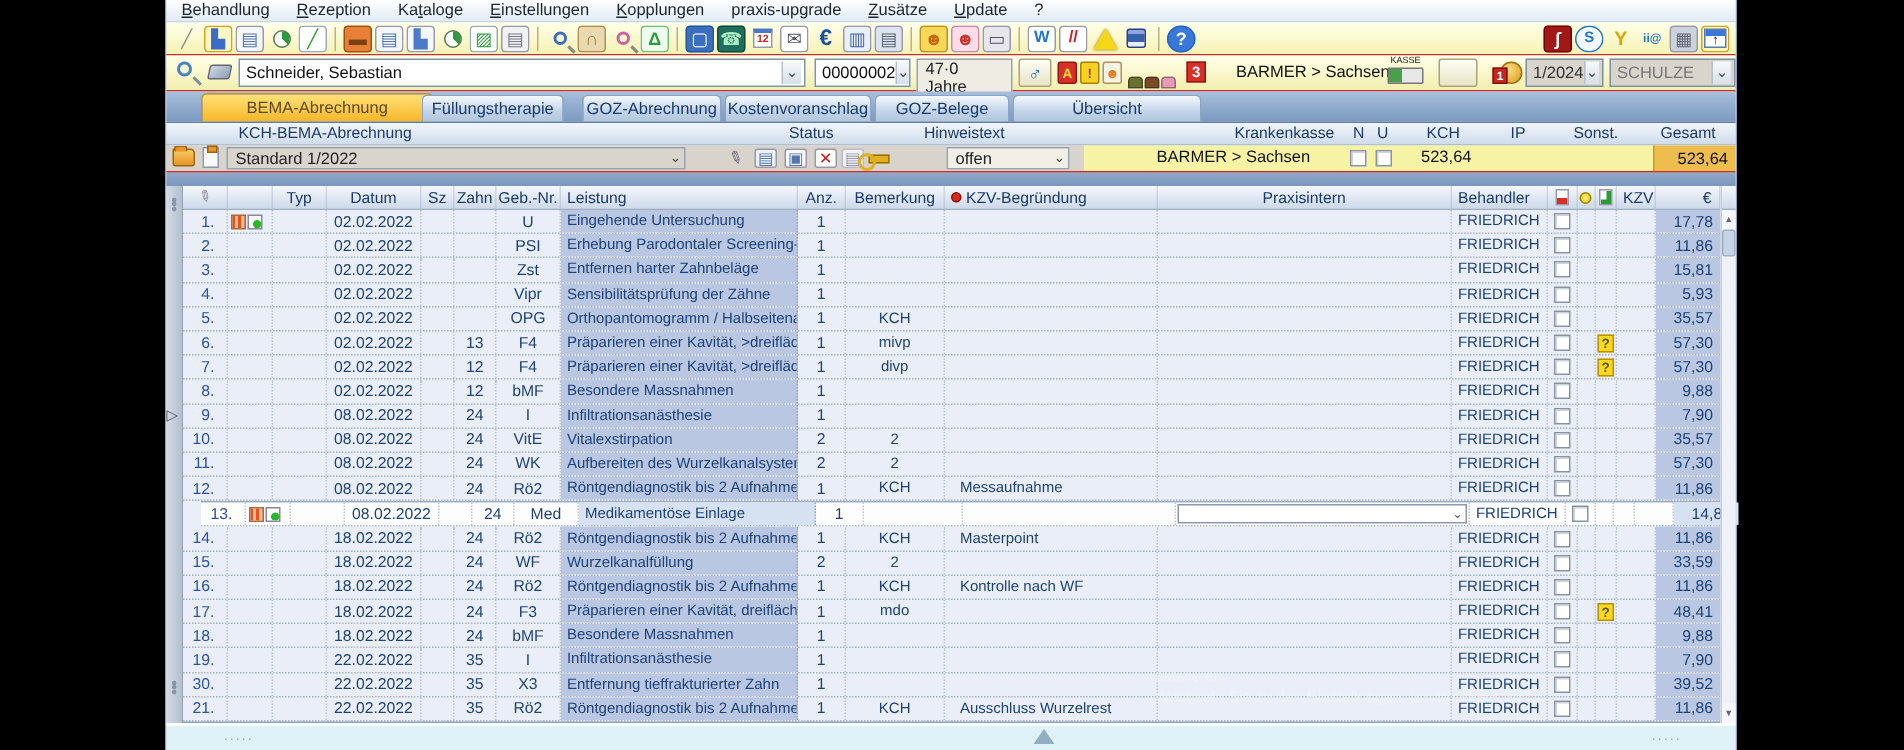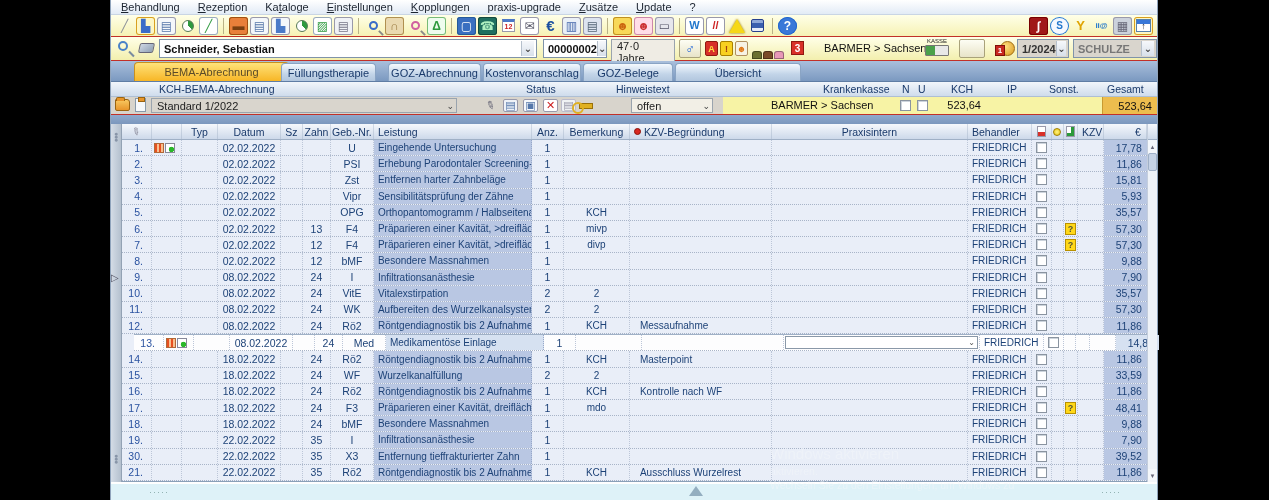--- a/index.html
+++ b/index.html
@@ -28,21 +28,21 @@
   .tico.round{border-radius:50%;}
   .tico.round .g{border-radius:50%;}
   .tico.wint .g{width:15px;height:13px;background:linear-gradient(#3a78d8 0 4px,#fff 4px);border:1px solid #5580aa;font-size:9px;color:#223;align-items:flex-end;justify-content:center;display:flex;}
   .tico.calt .g{width:13px;height:13px;background:#fff;border:1px solid #99a;border-top:3px solid #4a78c8;font-size:7px;}
 
   
   .patientbar{height:24px;background:linear-gradient(#ffffe8,#f3efae);border-bottom:1px solid #c23028;position:relative;font-size:11px;}
   .pmag{position:absolute;left:7px;top:4px;width:10px;height:10px;border:2px solid #4a82c8;border-radius:50%;}
   .pmag::after{content:"";position:absolute;width:7px;height:2px;background:#7a8ca0;transform:rotate(45deg);left:8px;top:10px;}
   .pcard{position:absolute;left:28px;top:6px;width:15px;height:10px;background:linear-gradient(135deg,#cfd8e4,#8fa0b4);border:1px solid #667;transform:skewX(-12deg);border-radius:2px;}
-  .combo{position:absolute;top:2px;height:19px;background:#fff;border:1px solid #7f93a9;display:flex;align-items:center;padding:0 2px 0 4px;color:#111;font-weight:bold;}
+  .combo{position:absolute;top:2px;height:19px;background:#fff;border:1px solid #7f93a9;display:flex;align-items:center;padding:0 2px 0 4px;color:#111;}
   .combo .arr{margin-left:auto;width:13px;height:15px;display:flex;align-items:center;justify-content:center;color:#444;font-size:10px;background:linear-gradient(#f6f8fb,#d8e0ea);border-left:1px solid #b5c0cc;}
   .combo.grey{background:#d9d5cd;color:#333;}
   .field{position:absolute;top:2px;height:19px;background:#efece4;border:1px solid #9aa4ae;display:flex;align-items:center;padding:12px 5px;color:#222;}
   .pbtn{position:absolute;top:2px;height:19px;background:linear-gradient(#fdfdf4,#e8e4c8);border:1px solid #a9a27a;border-radius:2px;display:flex;align-items:center;justify-content:center;}
   .alertico{position:absolute;top:4px;width:13px;height:15px;border-radius:2px;display:flex;align-items:center;justify-content:center;font-size:9px;font-weight:bold;}
   .minitab{position:absolute;bottom:1px;width:10px;height:8px;border-radius:3px 3px 0 0;border:1px solid rgba(0,0,0,.35);}
   .badge3{position:absolute;top:4px;width:13px;height:14px;background:#d83028;color:#fff;font-size:10px;font-weight:bold;display:flex;align-items:center;justify-content:center;border:1px solid #901810;}
   .insurer{position:absolute;left:713px;top:5px;color:#111;font-size:11px;}
   .kasse{position:absolute;left:808px;top:1px;width:36px;height:21px;display:flex;flex-direction:column;align-items:center;font-size:6px;color:#222;line-height:1;}
   .kasse .kcard{width:24px;height:11px;margin-top:1px;border:1px solid #777;background:linear-gradient(90deg,#4aa04a 0 40%,#e8e8e8 40%);border-radius:1px;}
@@ -885,17 +885,16 @@
 
     <div class="bottomstrip">
       <span class="bgrip" style="left:38px;">·····</span>
       <span class="btri"></span>
       <span class="bgrip" style="left:990px;">·····</span>
     </div>
 
   </div>
 
   <div class="watermark">
-    <div class="w1">Windows aktivieren</div>
     <div class="w2">aktivieren.</div>
     <div class="w2">Wechseln Sie zu den Einstellungen, um Windows zu</div>
   </div>
 </div>
 
 </body></html>

